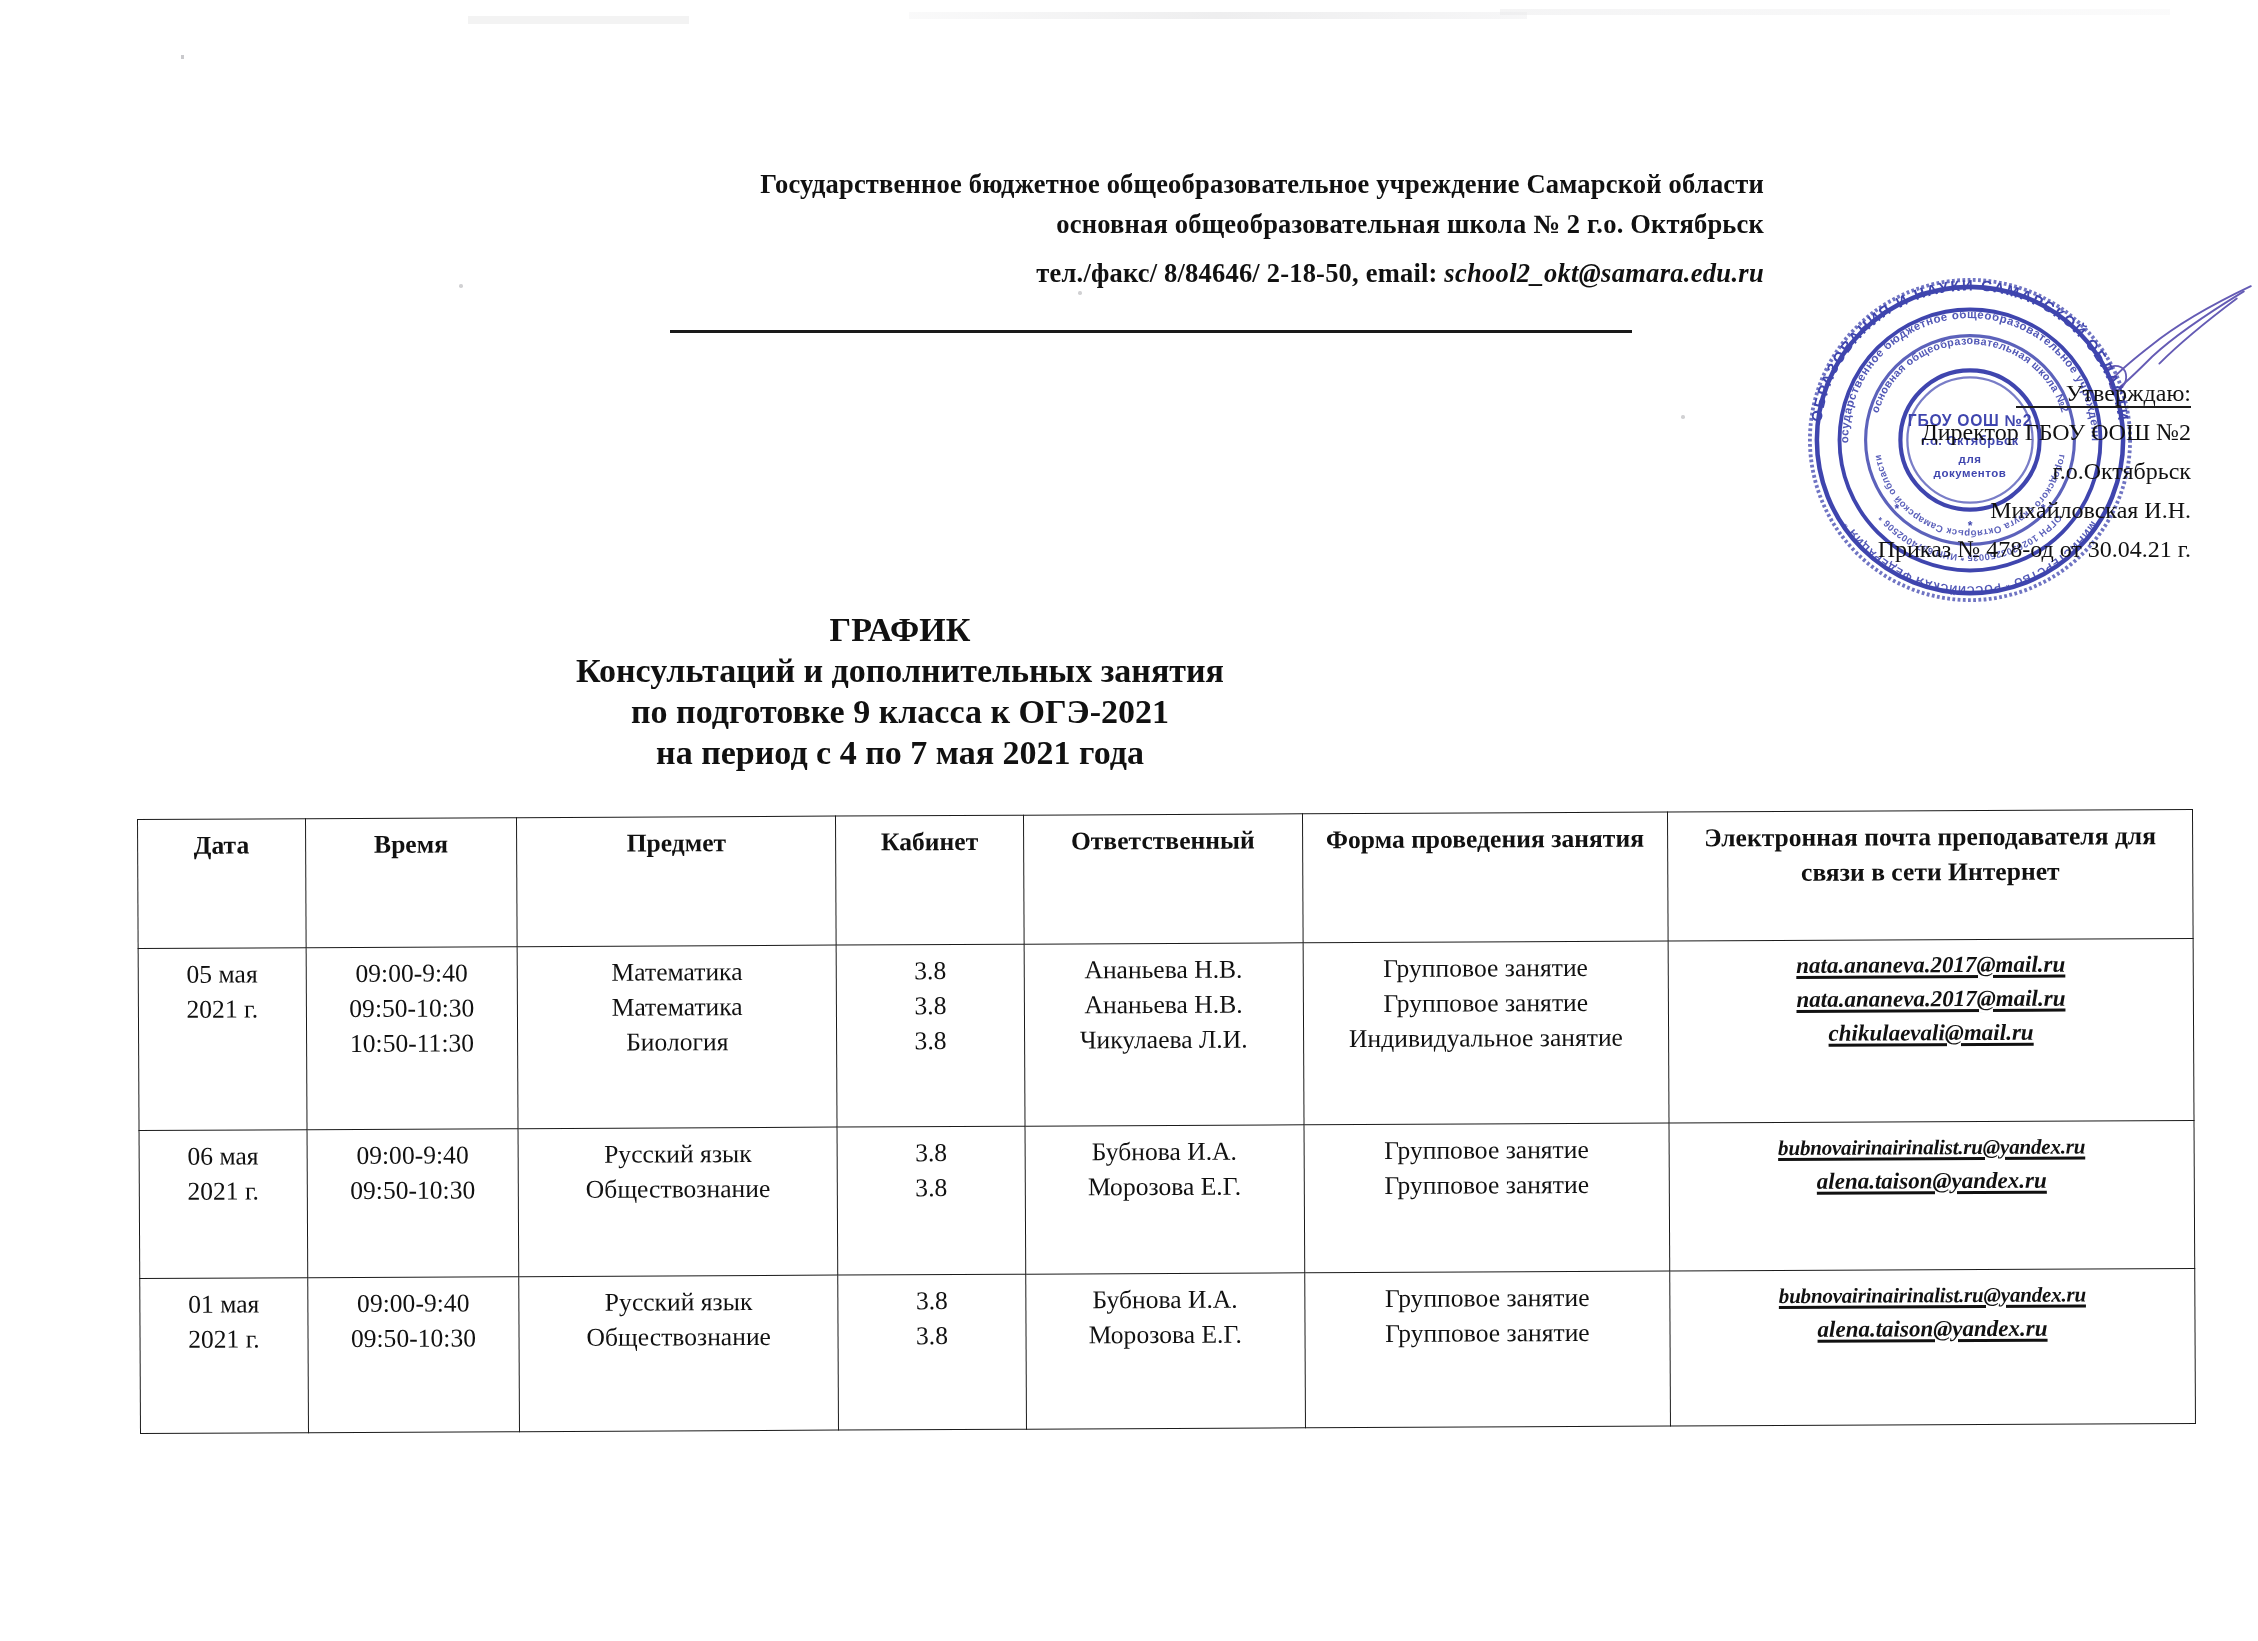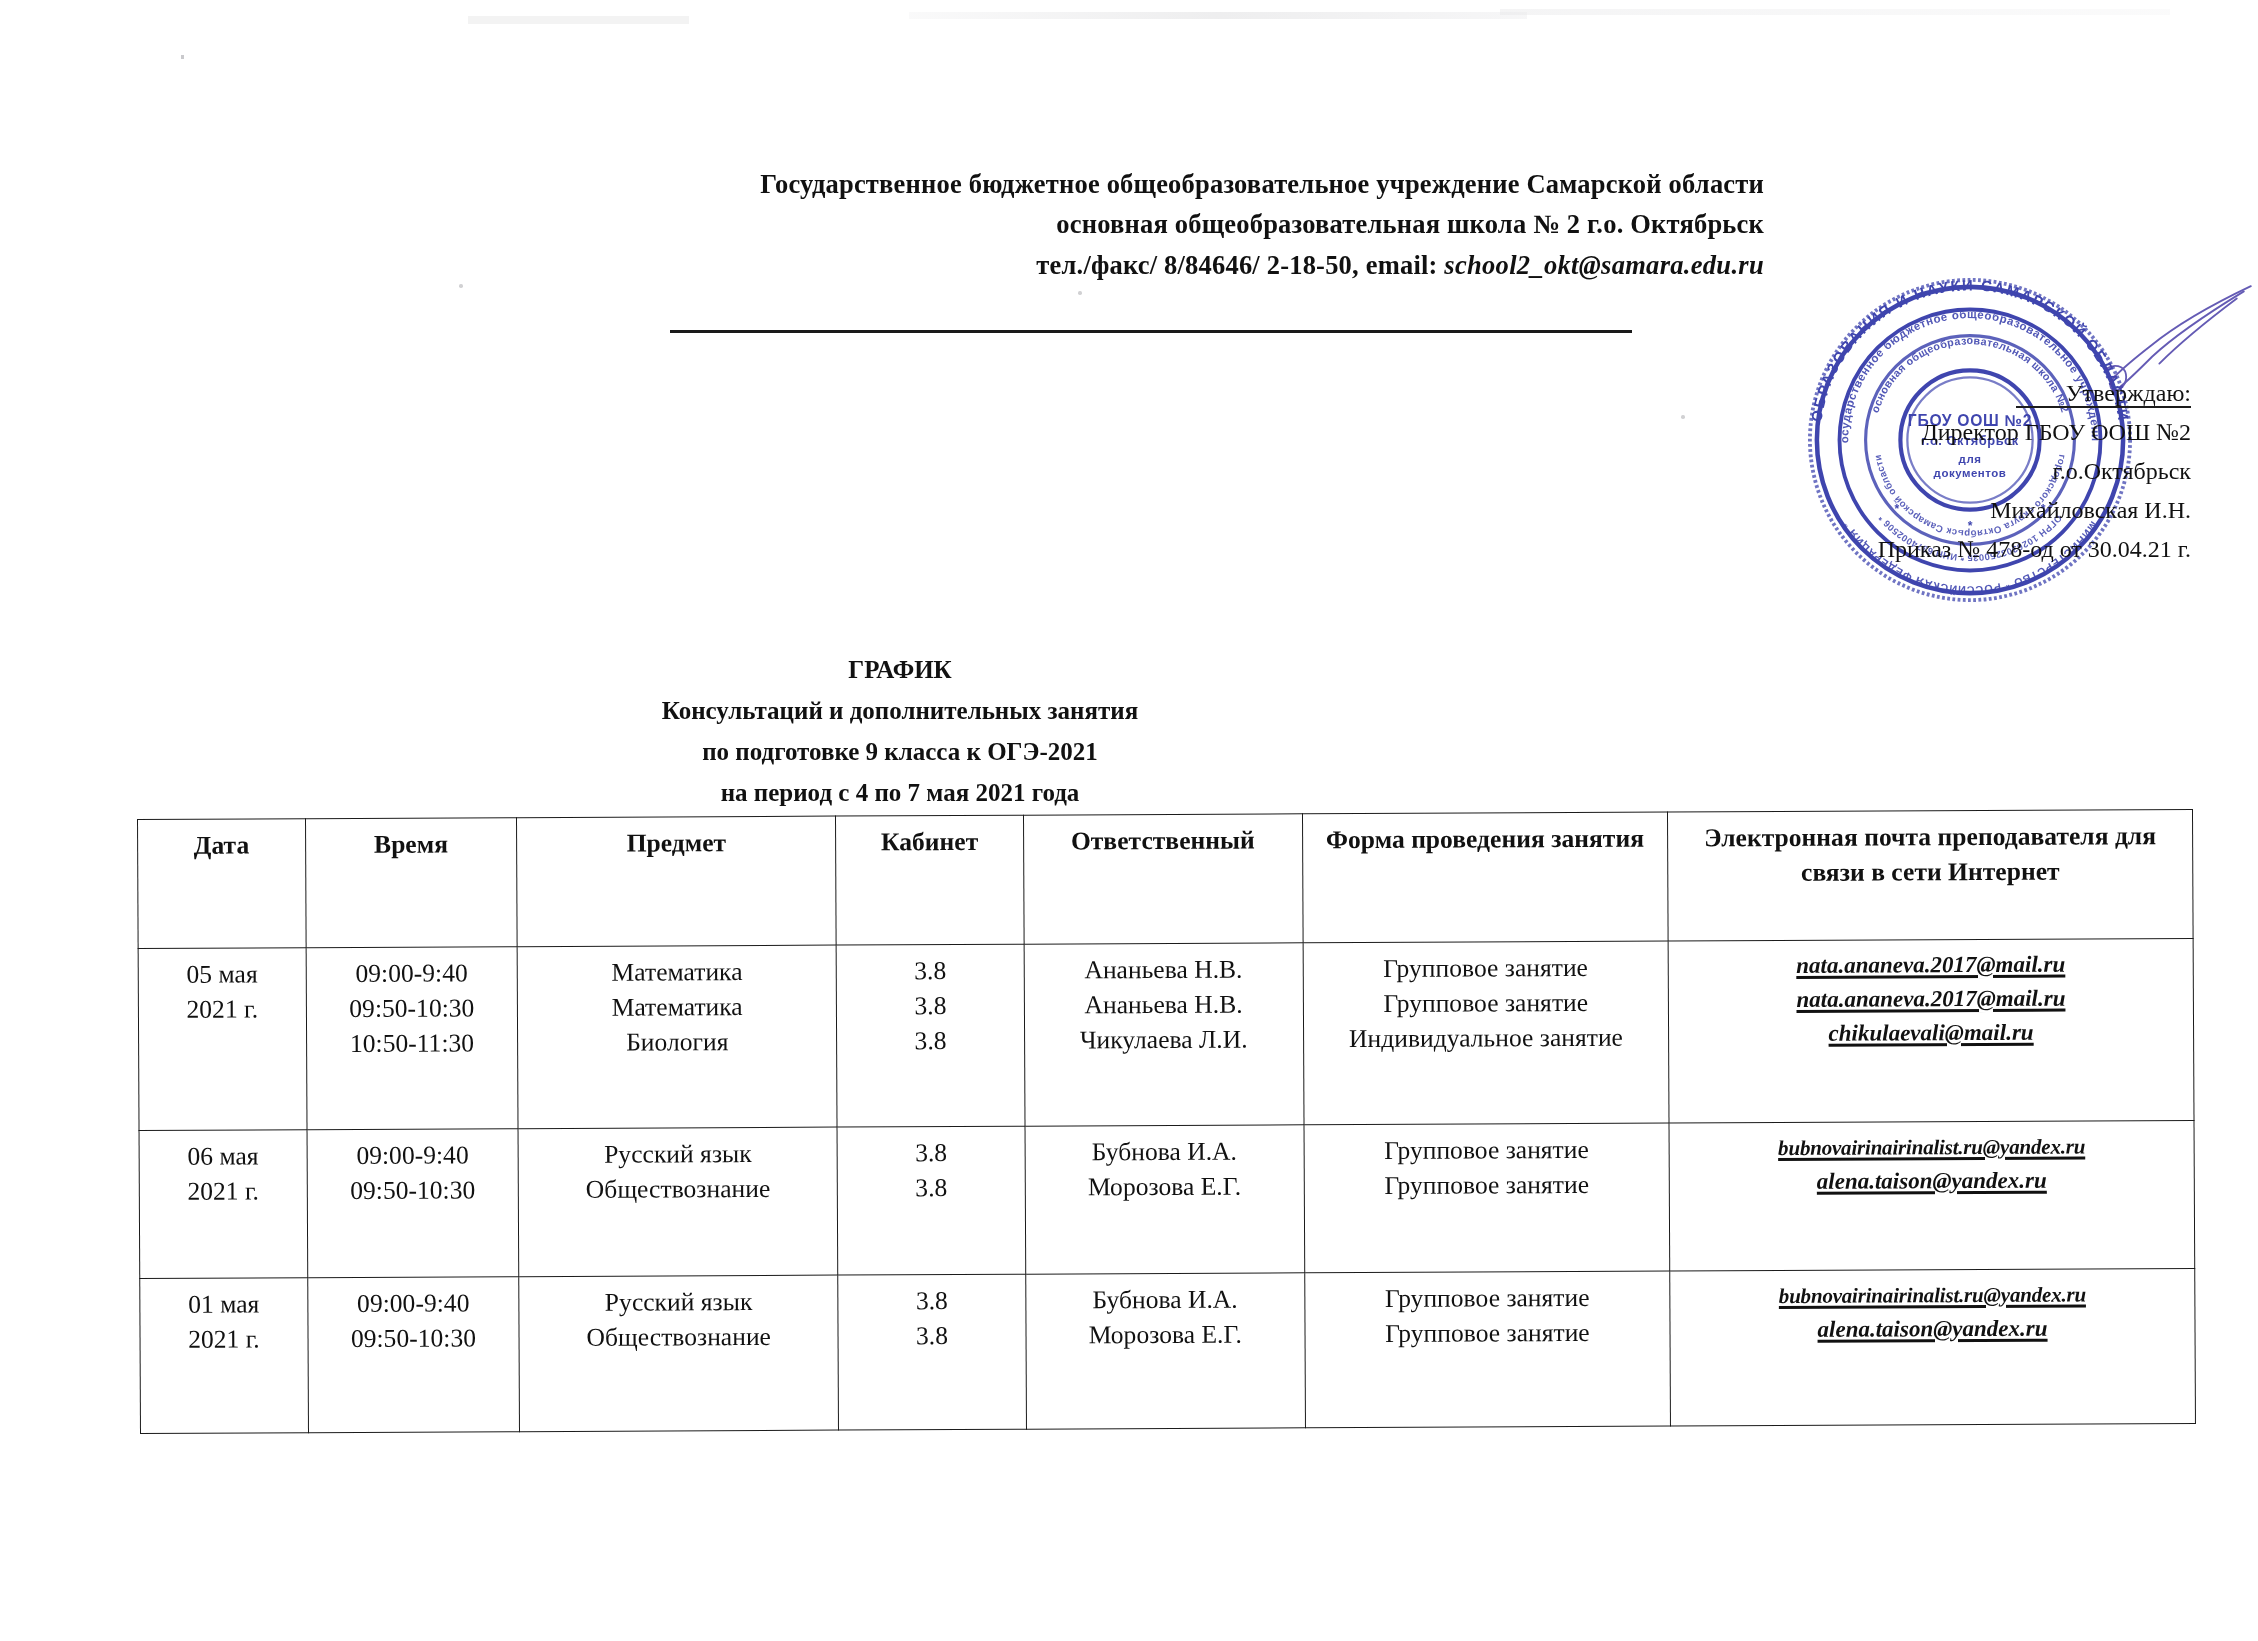--- a/index.html
+++ b/index.html
@@ -41,21 +41,21 @@
     left: 0;
     top: 164px;
     width: 1764px;
     text-align: right;
     font-weight: bold;
     font-size: 26.5px;
     line-height: 40px;
     letter-spacing: 0.2px;
   }
   .letterhead .ln { white-space: nowrap; }
-  .letterhead .ln4 { margin-top: 1px; }
+  .letterhead .ln4 { margin-top: 9px; }
   .underline-rule {
     position: absolute;
     left: 670px;
     top: 330px;
     width: 962px;
     height: 2.6px;
     background: #1a1a1a;
   }
   .email-italic {
     font-style: italic;
@@ -105,23 +105,22 @@
   }
 
   
   .doc-title {
     position: absolute;
     left: 0;
     top: 609px;
     width: 1800px;
     text-align: center;
     font-weight: bold;
-    font-size: 25px;
+    font-size: 34px;
     line-height: 41px;
-    margin-top: 40px;
   }
 
   
   .tbl-wrap {
     position: absolute;
     left: 137px;
     top: 819px;
     width: 2056px;
     
     transform: rotate(-0.28deg);

